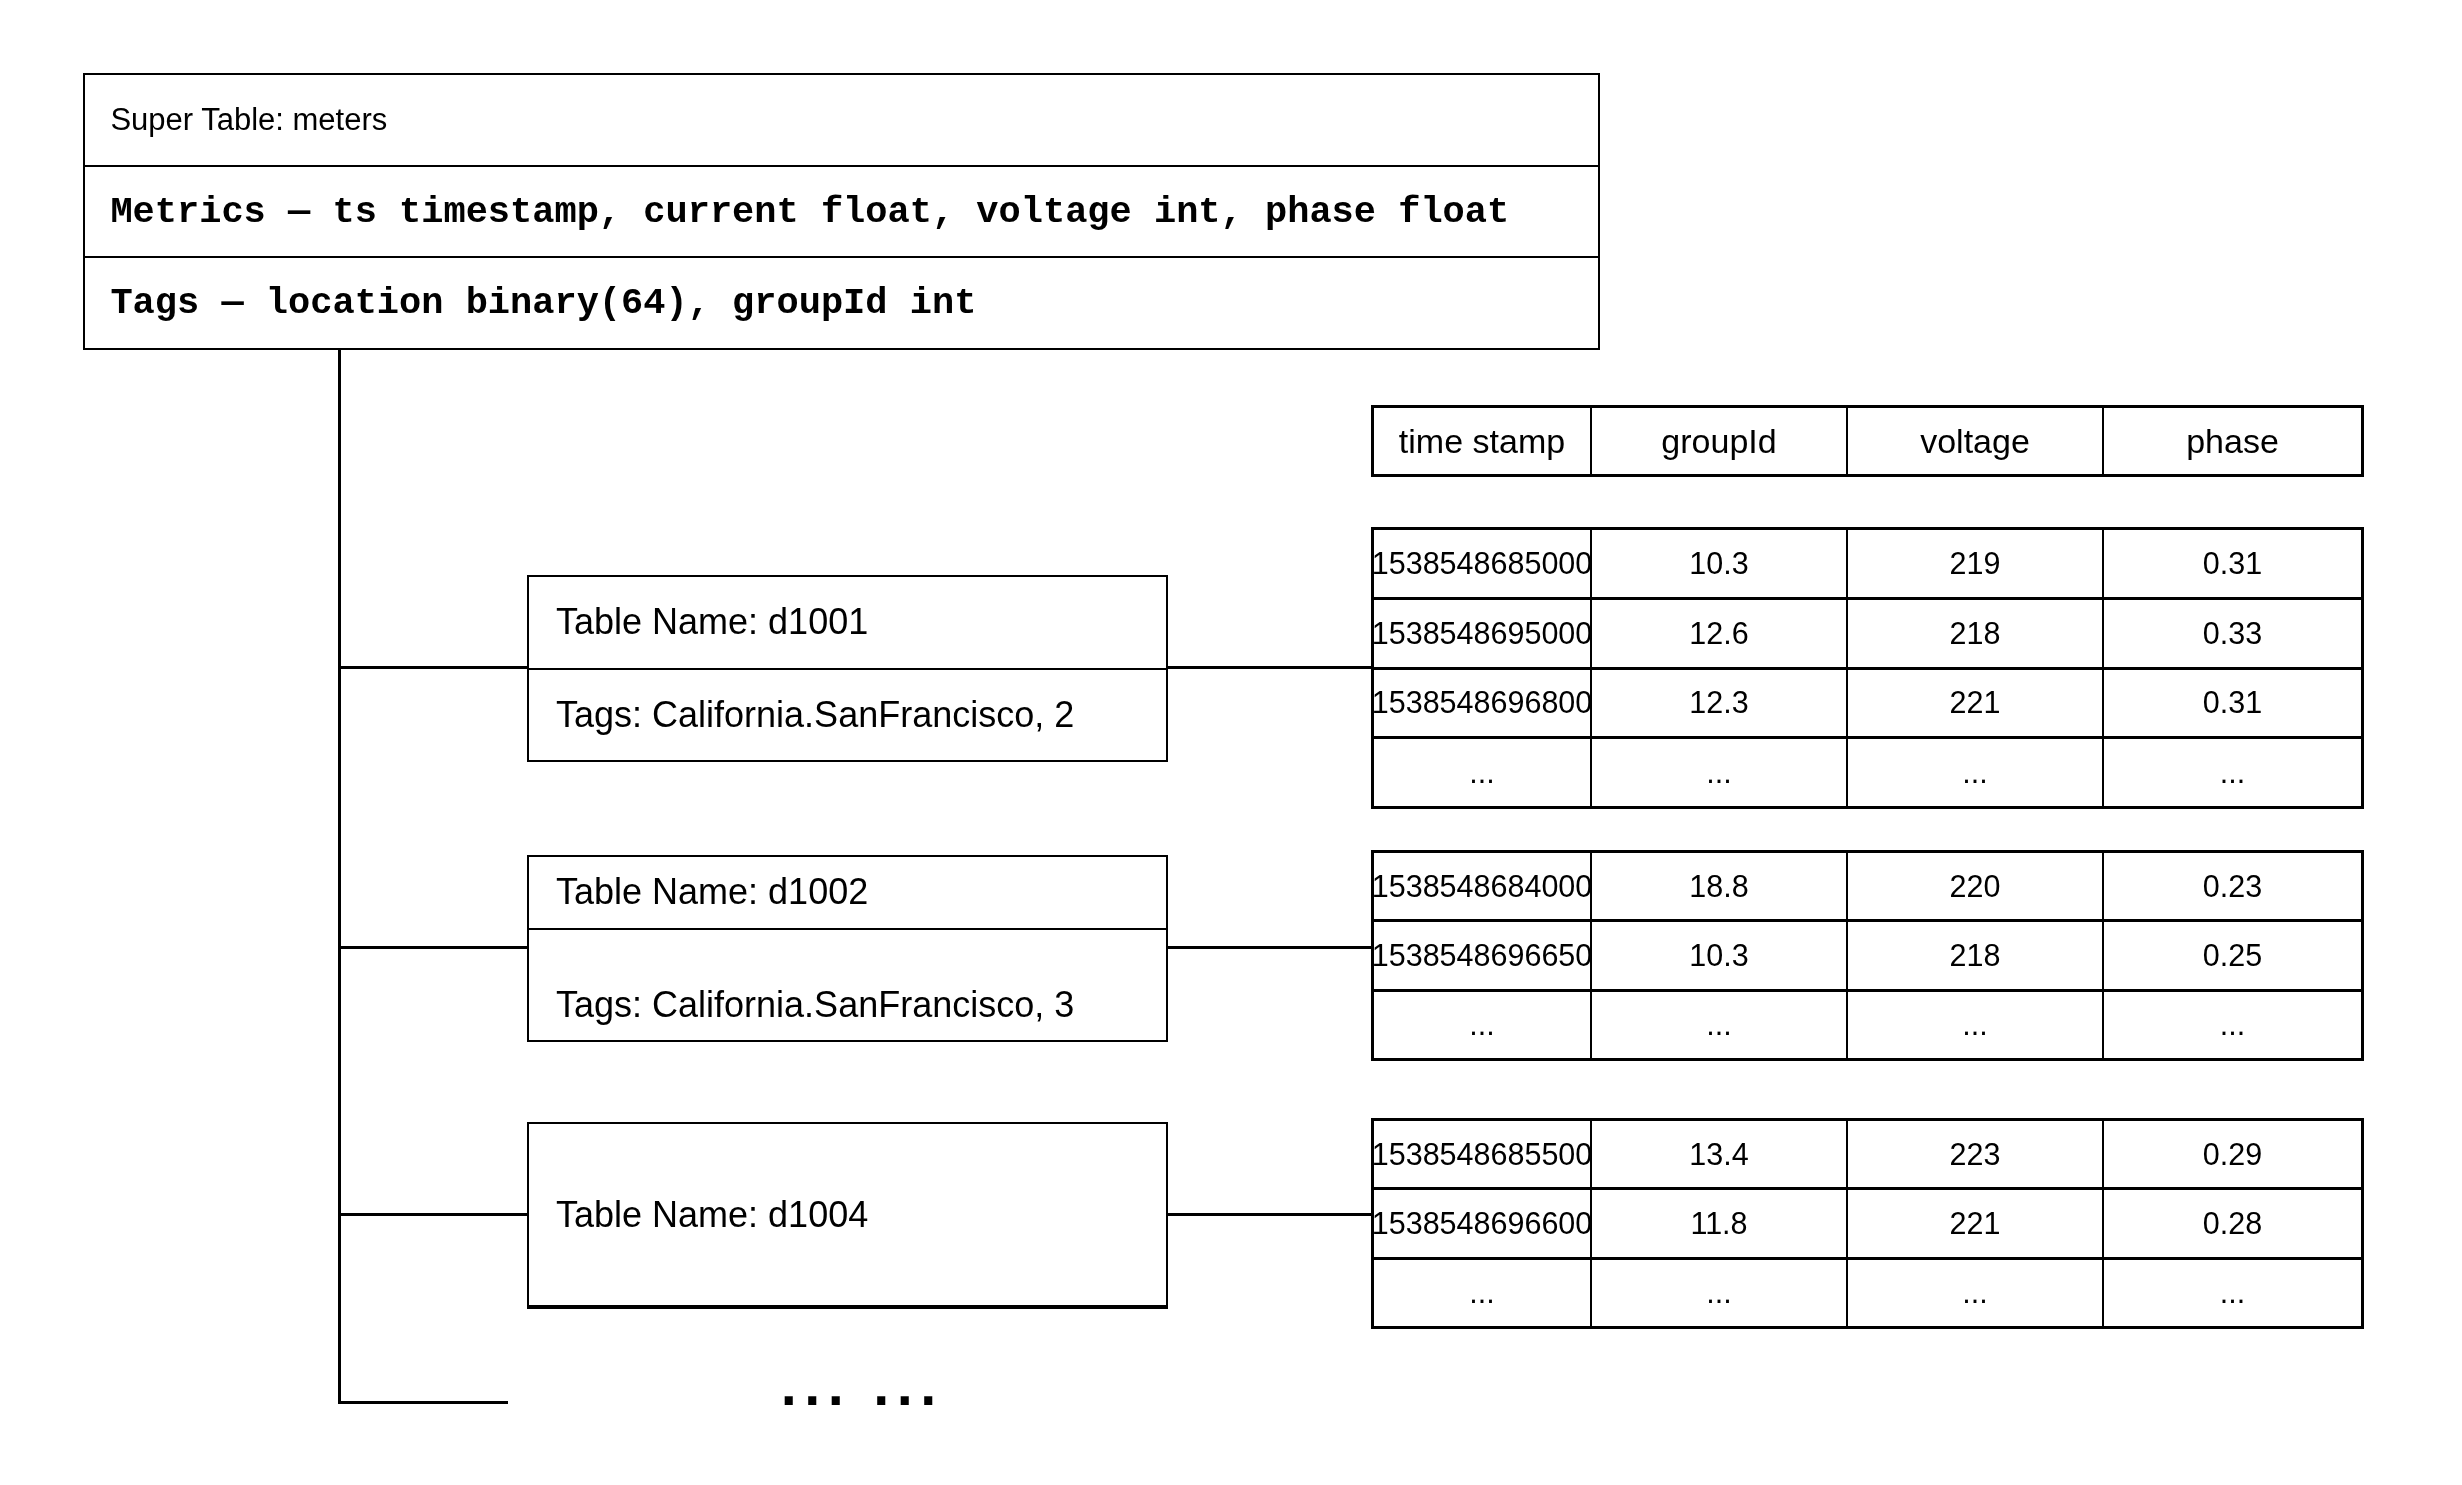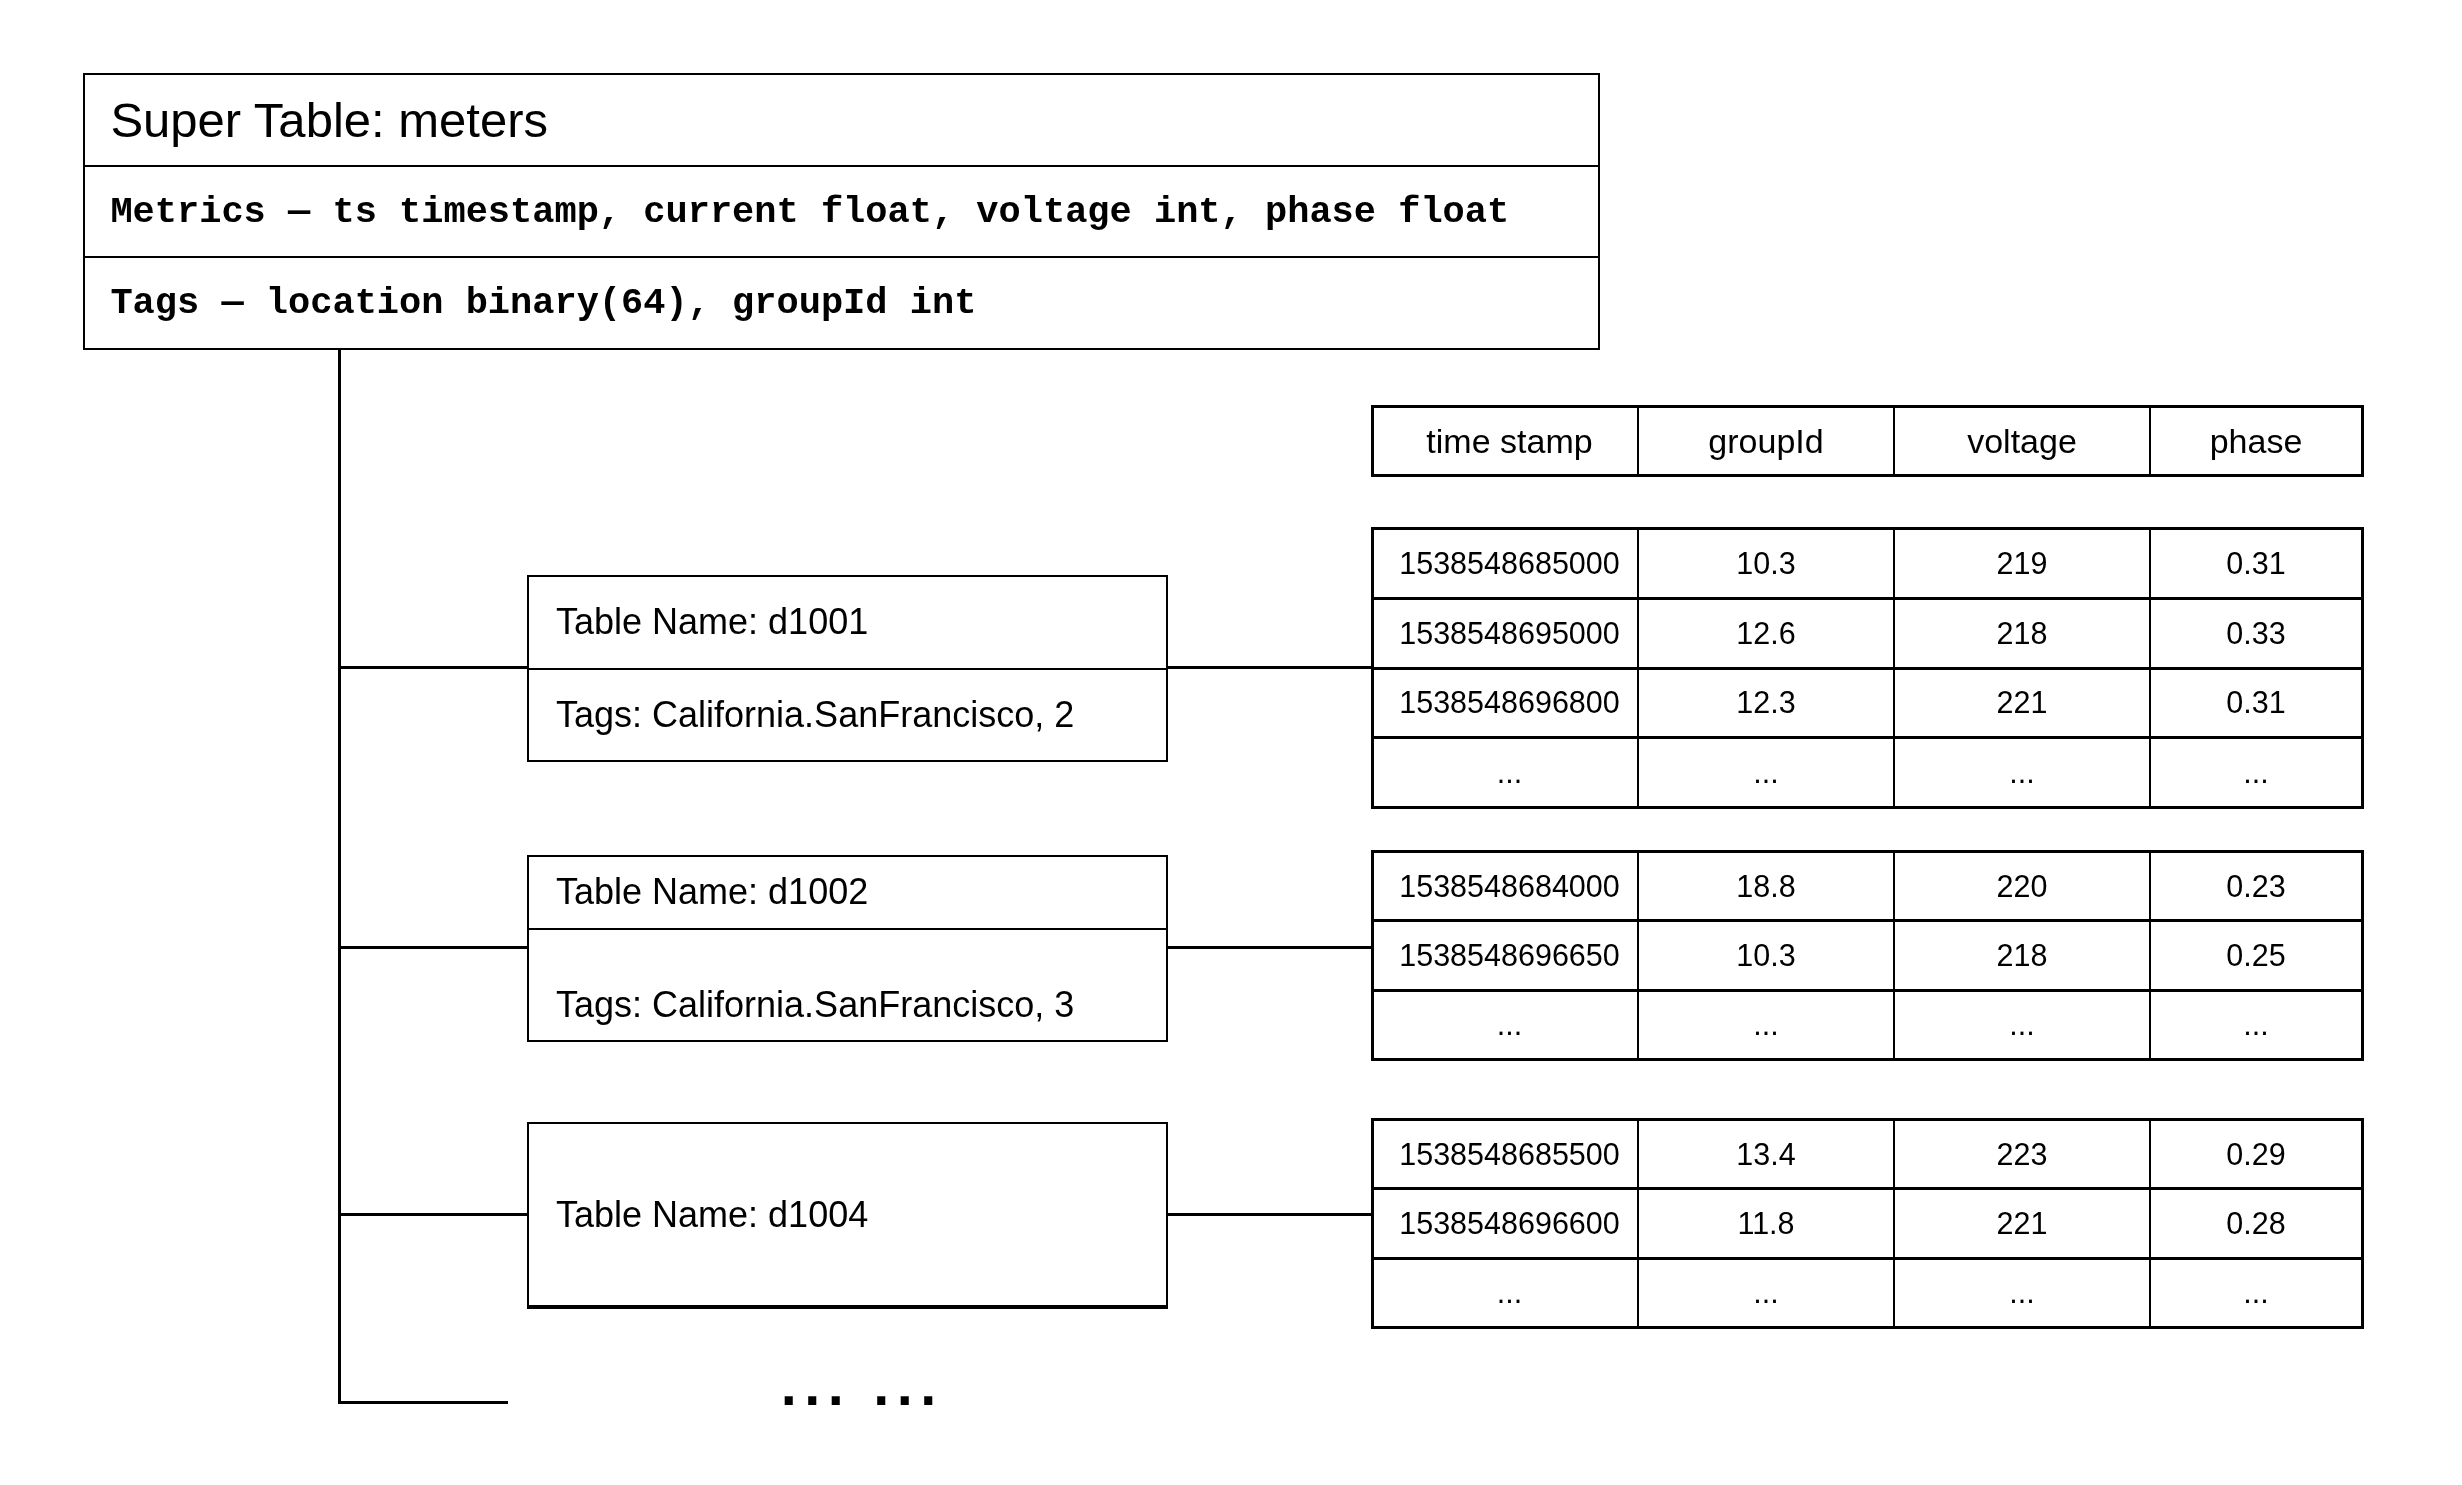--- a/index.html
+++ b/index.html
@@ -26,21 +26,21 @@
     box-sizing: border-box;
     display: flex;
     flex-direction: column;
   }
   .super-row {
     flex: 1;
     display: flex;
     align-items: center;
     padding-left: 25.4px;
     border-bottom: 2.5px solid #000;
-    font-size: 49px;
+    font-size: 31px;
   }
   .super-row:last-child { border-bottom: none; }
   .super-row.mono {
     font-family: "Liberation Mono", "DejaVu Sans Mono", monospace;
     font-weight: 700;
     font-size: 37px;
   }
 
   
   .line {
@@ -94,21 +94,21 @@
   }
   .drow:last-child { border-bottom: none; }
   .dcell {
     display: flex;
     align-items: center;
     justify-content: center;
     font-size: 30.5px;
     border-right: 2.5px solid #000;
     box-sizing: border-box;
   }
-  .c0 { width: 257px; margin-left: 8px; }
+  .c0 { width: 218px; }
   .c1 { width: 256px; }
   .c2 { width: 256px; }
   .c3 { flex: 1; border-right: none; }
 
   
   .more-ellipsis {
     position: absolute;
     left: 780px; top: 1355px;
     font-size: 46px;
     font-weight: 700;

